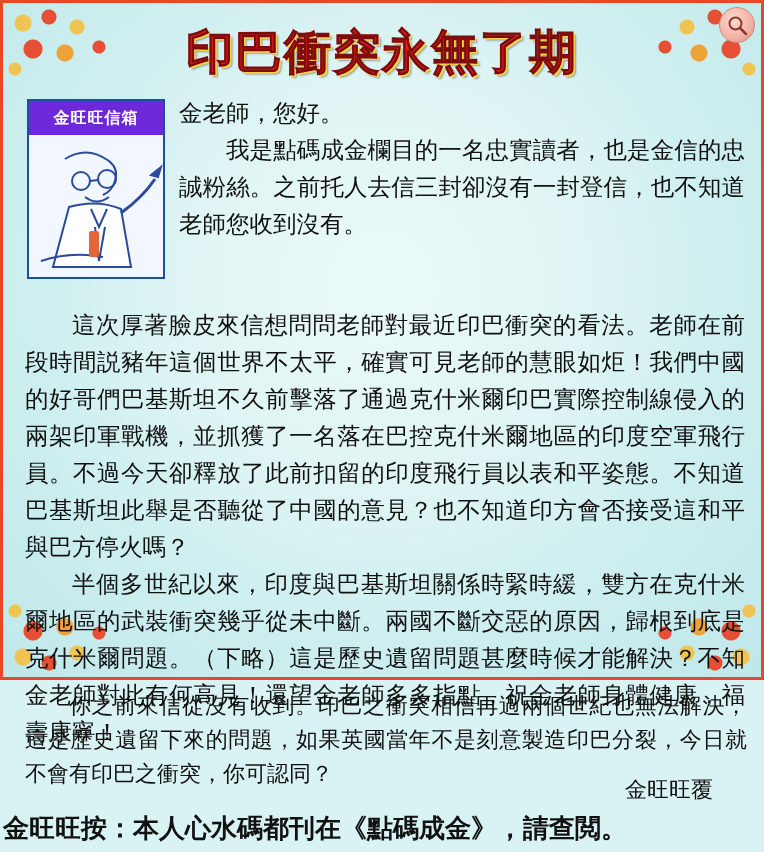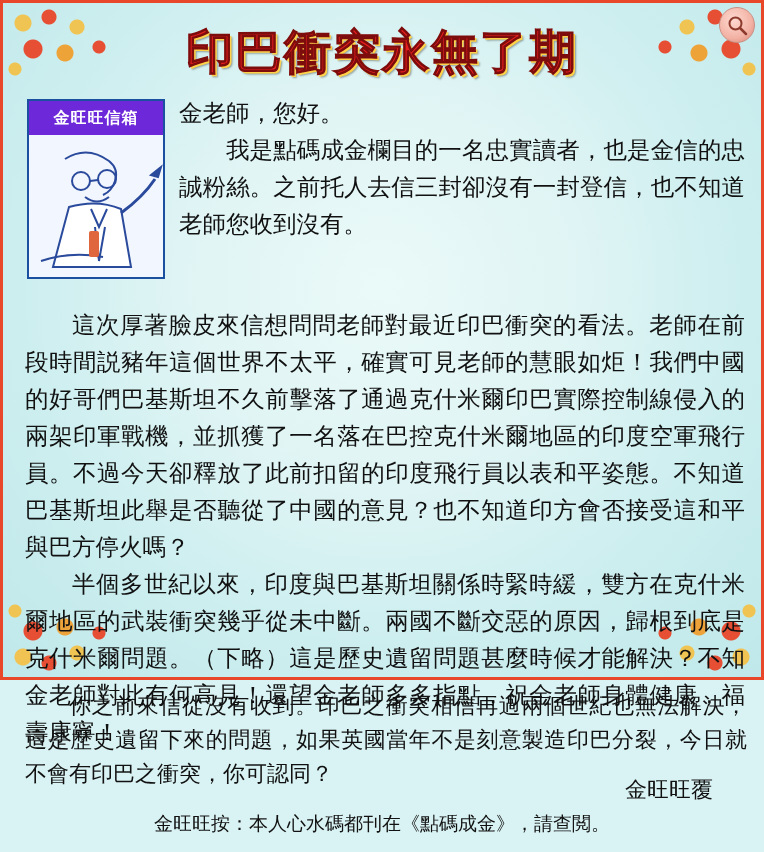--- a/index.html
+++ b/index.html
@@ -90,22 +90,22 @@
     position:absolute;left:22px;top:686px;width:722px;
     font-size:22px;line-height:34px;color:#111;text-align:justify;
   }
   .reply p{margin:0;}
   .reply p.ind{text-indent:2em;}
 
   .sign2{
     position:absolute;right:48px;top:772px;font-size:22px;color:#111;
   }
   .footnote{
-    position:absolute;left:0;right:0;top:808px;text-align:center;
-    font-size:19px;font-weight:normal;color:#111;
+    position:absolute;left:0;right:0;top:808px;
+    font-size:26px;font-weight:bold;color:#111;
   }
 </style>
 </head>
 <body>
 
 <div class="page">
 
   <div class="corner tl"></div>
   <div class="corner tr"></div>
   <div class="corner bl"></div>

